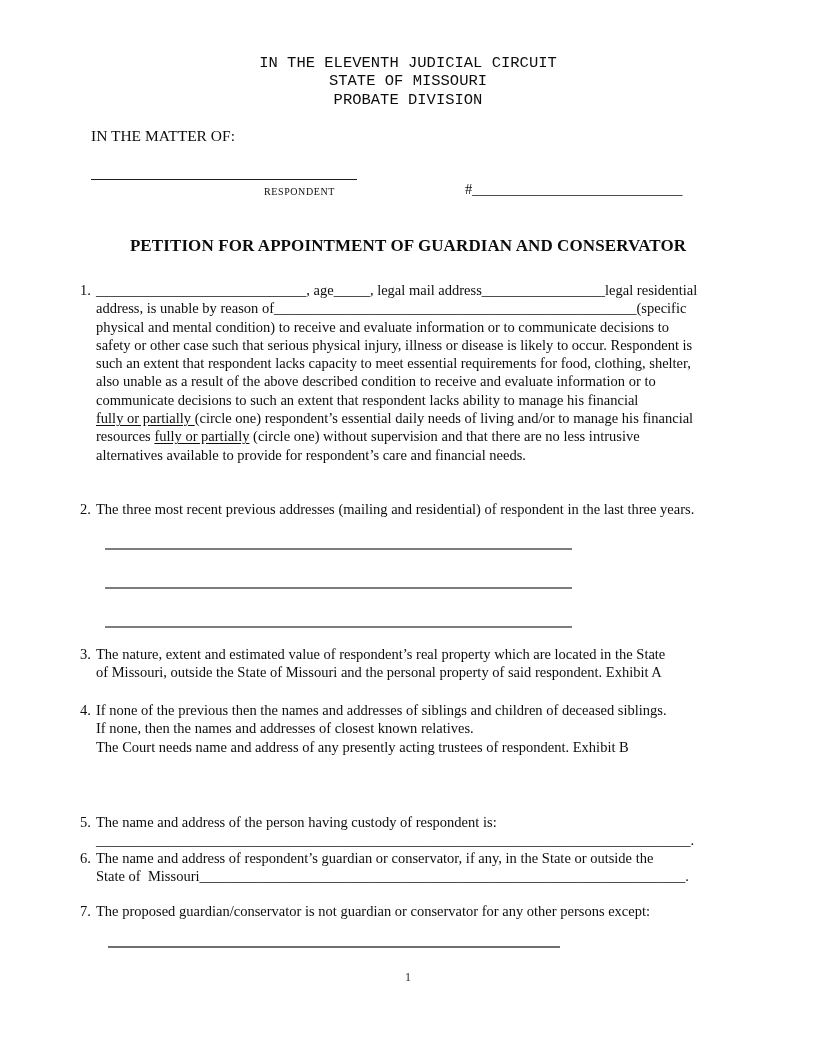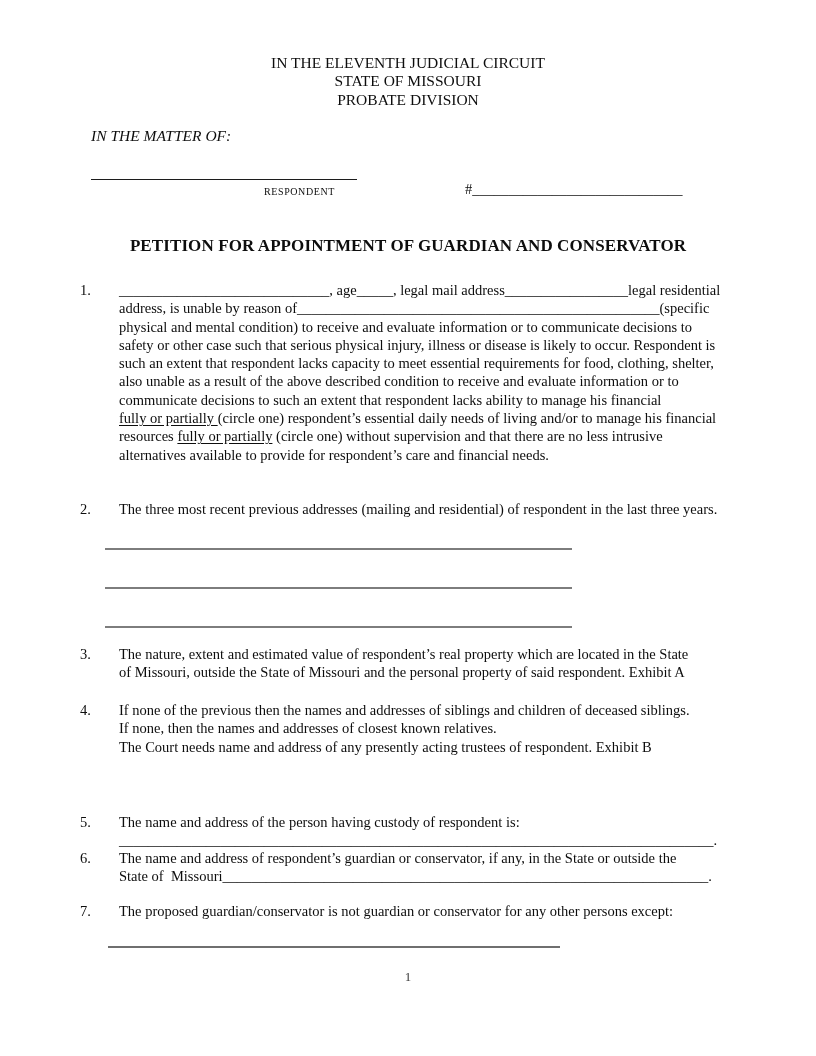--- a/index.html
+++ b/index.html
@@ -6,29 +6,29 @@
   #page{
     position:relative;
     width:816px;height:1056px;
     margin:0 auto;
     background:#ffffff;
     color:#0d0d0d;
     font-family:"Liberation Serif","DejaVu Serif",serif;
     overflow:hidden;
   }
   .center{position:absolute;left:0;right:0;text-align:center;}
-  .court-header{top:54px;font-size:15.5px;line-height:18.4px;}
-  .matter-of{position:absolute;top:127px;left:91px;font-size:15.5px;font-style:italic;}
+  .court-header{top:54px;font-size:15.5px;line-height:18.4px;font-family:Liberation Mono, monospace;}
+  .matter-of{position:absolute;top:127px;left:91px;font-size:15.5px;}
   .name-line{position:absolute;top:179px;left:91px;width:266px;border-top:1.6px solid #1c1c1c;}
   .respondent-label{position:absolute;top:186px;left:264px;font-size:10px;letter-spacing:0.6px;}
   .case-number{position:absolute;top:181px;left:465px;font-size:14.5px;white-space:pre;}
   .doc-title{top:236px;font-weight:bold;font-size:17px;letter-spacing:0.1px;}
   .item{position:absolute;left:80px;font-size:14.5px;line-height:18.3px;}
   .item .num{position:absolute;left:0;top:0;}
-  .item .body{margin-left:39px;}
+  .item .body{margin-left:16px;}
   .tline{white-space:pre;}
   .u{text-decoration:underline;text-underline-offset:2px;}
   .rule{position:absolute;height:2px;background:#7d7d7d;}
   .rule-dark{position:absolute;height:2px;background:#6f6f6f;}
   .page-number{top:969px;font-size:13px;color:#3a3a3a;}
   #item1{top:281px;}
   #item2{top:500px;}
   #item3{top:645px;}
   #item4{top:701px;}
   #item5{top:813px;}

